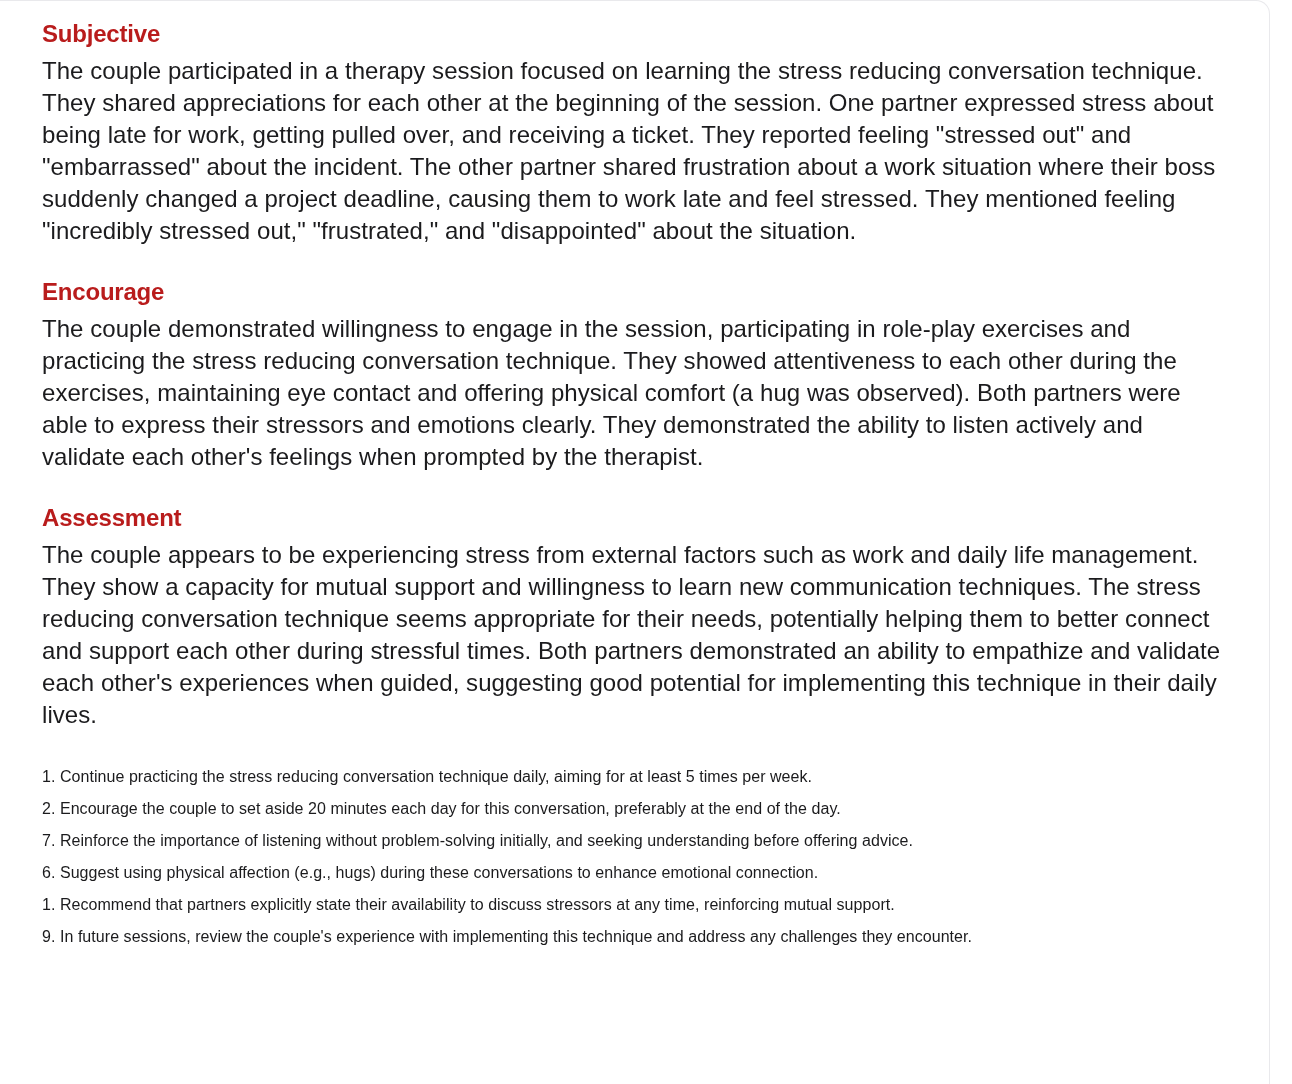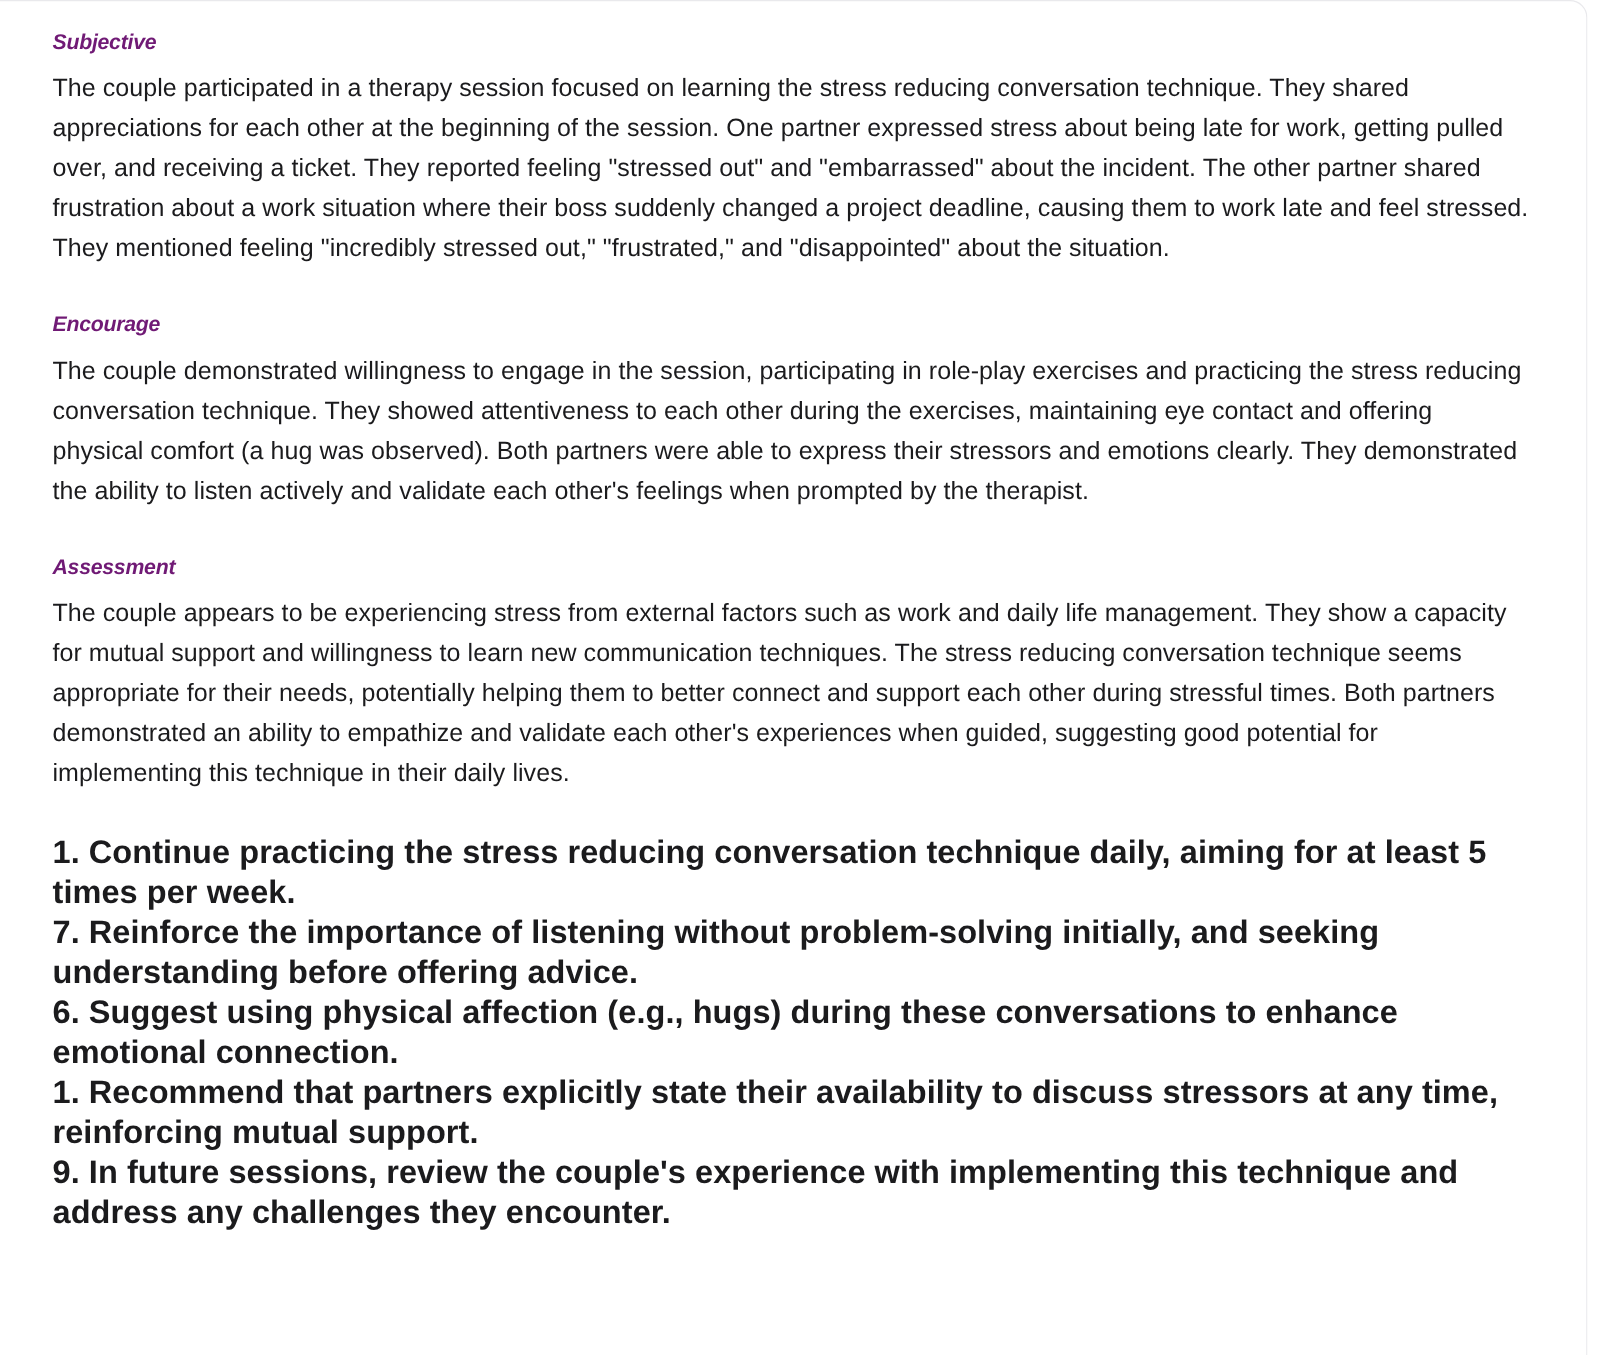--- a/index.html
+++ b/index.html
@@ -20,43 +20,41 @@
     background: #ffffff;
     border: 1px solid #e9e9ec;
     border-left: none;
     border-radius: 0 14px 14px 0;
     padding: 18px 46px 24px 62px;
   }
   .section { margin: 0 0 30px 0; }
   .section:last-child { margin-bottom: 0; }
   h2.section-heading {
     margin: 0 0 6px 0;
-    font-size: 17px;
+    font-size: 24px;
     line-height: 30px;
     font-weight: 700;
     letter-spacing: -0.2px;
-    color: #701a75;
-    font-style: italic;
+    color: #b91c1c;
   }
   p.section-body {
     margin: 0;
-    font-size: 20px;
+    font-size: 24px;
     line-height: 32px;
     font-weight: 400;
     color: #1b1b1d;
     letter-spacing: 0.05px;
     text-align: left;
   }
   .plan-list { margin: 0; }
   .plan-item {
-    font-size: 26px;
+    font-size: 16px;
     line-height: 32px;
     color: #1b1b1d;
     letter-spacing: 0.05px;
-    font-weight: bold;
   }
 </style>
 </head>
 <body>
 
 <div id="note-card">
 
   <section class="section">
     <h2 class="section-heading">Subjective</h2>
     <p class="section-body">The couple participated in a therapy session focused on learning the stress reducing conversation technique. They shared appreciations for each other at the beginning of the session. One partner expressed stress about being late for work, getting pulled over, and receiving a ticket. They reported feeling "stressed out" and "embarrassed" about the incident. The other partner shared frustration about a work situation where their boss suddenly changed a project deadline, causing them to work late and feel stressed. They mentioned feeling "incredibly stressed out," "frustrated," and "disappointed" about the situation.</p>
@@ -68,20 +66,21 @@
   </section>
 
   <section class="section">
     <h2 class="section-heading">Assessment</h2>
     <p class="section-body">The couple appears to be experiencing stress from external factors such as work and daily life management. They show a capacity for mutual support and willingness to learn new communication techniques. The stress reducing conversation technique seems appropriate for their needs, potentially helping them to better connect and support each other during stressful times. Both partners demonstrated an ability to empathize and validate each other's experiences when guided, suggesting good potential for implementing this technique in their daily lives.</p>
   </section>
 
   <section class="section">
     <div class="plan-list">
       <div class="plan-item">1. Continue practicing the stress reducing conversation technique daily, aiming for at least 5 times per week.</div>
+      <div class="plan-item">2. Encourage the couple to set aside 20 minutes each day for this conversation, preferably at the end of the day.</div>
       <div class="plan-item">7. Reinforce the importance of listening without problem-solving initially, and seeking understanding before offering advice.</div>
       <div class="plan-item">6. Suggest using physical affection (e.g., hugs) during these conversations to enhance emotional connection.</div>
       <div class="plan-item">1. Recommend that partners explicitly state their availability to discuss stressors at any time, reinforcing mutual support.</div>
       <div class="plan-item">9. In future sessions, review the couple's experience with implementing this technique and address any challenges they encounter.</div>
     </div>
   </section>
 
 </div>
 
 </body></html>

